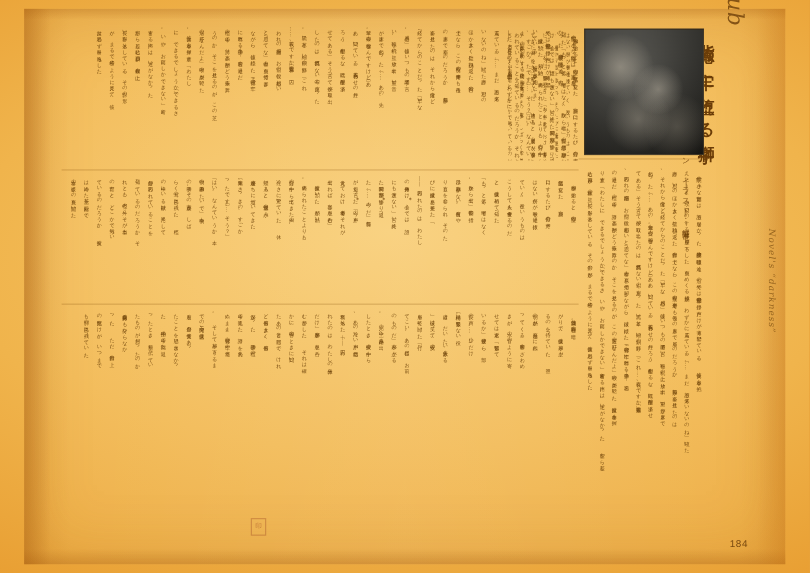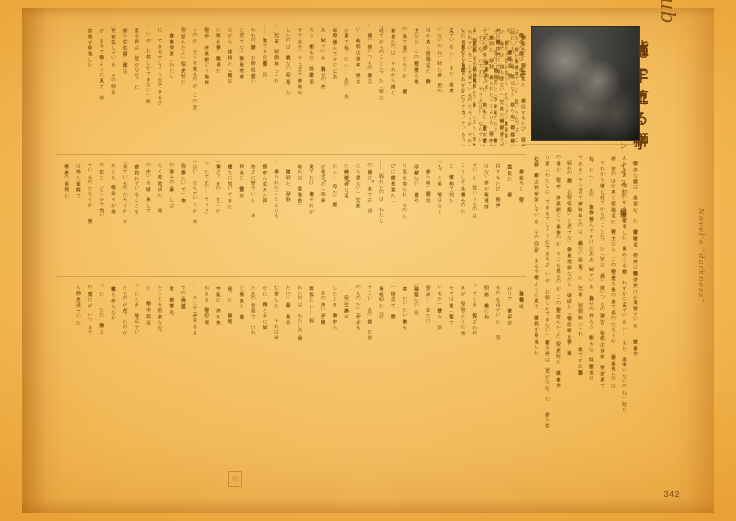--- a/index.html
+++ b/index.html
@@ -406,15 +406,15 @@
           <div class="col" style="width: 10.6667px; height: 120px;">け。心までは、誰にも渡さない」　言い終えた瞬間、部室が静まり返った。「……今のだ」　部長が短く言った。「今の声を覚えておけ。本番でそれが出せれば、客は息を呑む」</div>
           <div class="col" style="width: 10.6667px; height: 120px;">　彼女は頷いた。頬が熱い。褒められたことよりも、自分の中から出てきた声の冷たさに驚いていた。　休憩に入ると、後輩の一人が遠慮がちに近づいてきた。「先輩、さっきの</div>
           <div class="col" style="width: 10.6667px; height: 120px;">、すごかったです」「……そう？」「はい。なんていうか、本物の獅子みたいで」　本物の獅子。その言葉が、しばらく耳の奥に残った。　檻の中にいる獣は、果たして自分が囚</div>
           <div class="col" style="width: 10.6667px; height: 120px;">われていることを知っているのだろうか。それとも、檻の外こそが本当の牢だと、どこかで気づいているのだろうか。　彼女は冷めた茶を一口飲んで、台本の続きの頁を開いた。</div>
         </div>
       </div>
 
     <div class="stamp">印</div>
 
     <div class="side-label">Novel's “darkness”</div>
-    <div class="folio">342</div>
+    <div class="folio">184</div>
   </div>
 </div>
 
 </body></html>

